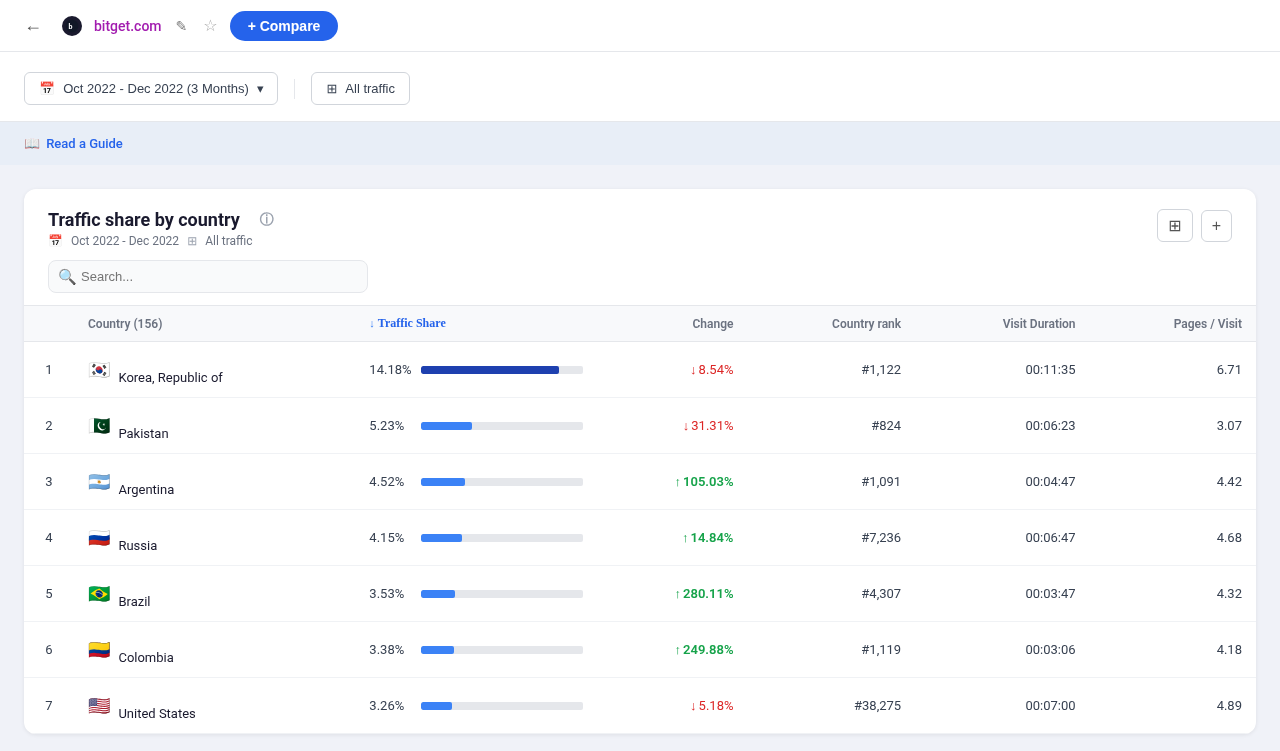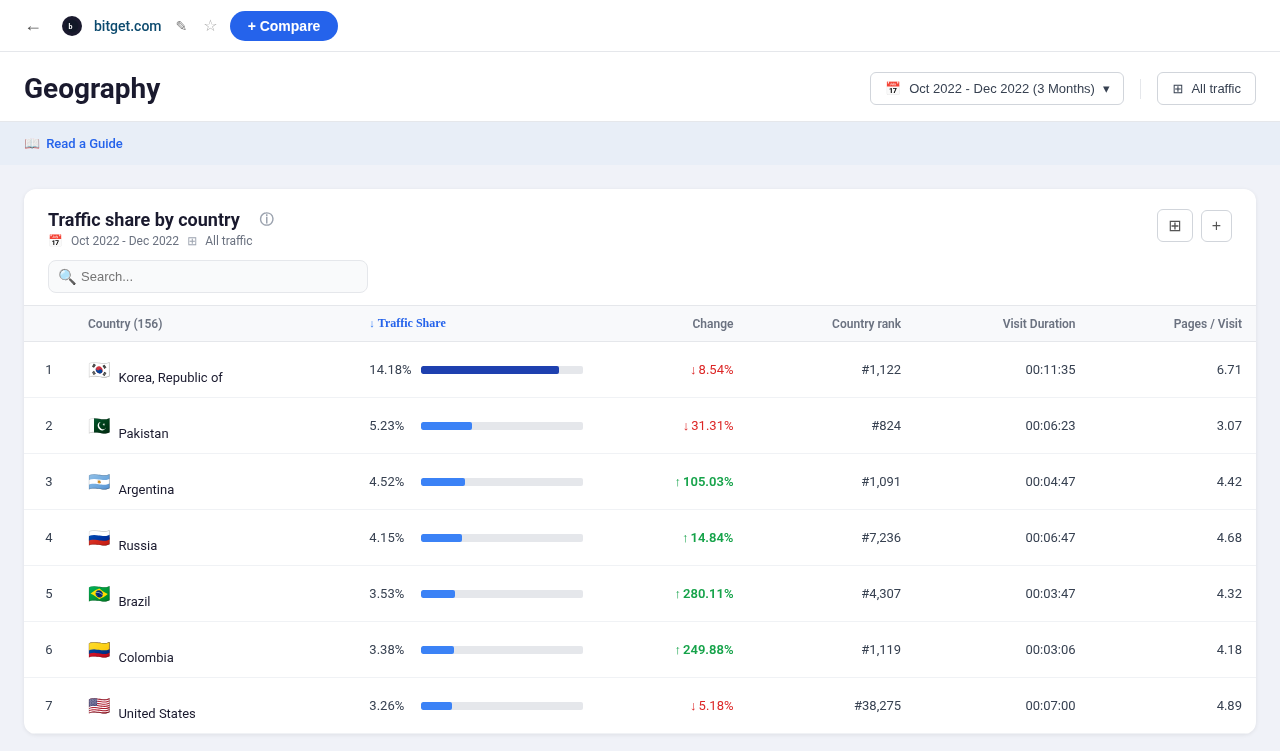--- a/index.html
+++ b/index.html
@@ -40,21 +40,21 @@
       display: flex;
       align-items: center;
       justify-content: center;
       color: #fff;
       font-size: 10px;
       font-weight: bold;
     }
     .site-name {
       font-size: 14px;
       font-weight: 500;
-      color: #0c4a6e;
+      color: #a21caf;
     }
     .edit-icon { color: #777; font-size: 14px; cursor: pointer; margin-left: 2px; }
     .star-icon { color: #aaa; font-size: 16px; cursor: pointer; margin-left: 4px; }
     .compare-btn {
       background: #2563eb;
       color: #fff;
       border: none;
       border-radius: 20px;
       padding: 7px 18px;
       font-size: 14px;
@@ -310,21 +310,20 @@
       <text x="5" y="14" fill="white" font-size="10" font-weight="bold">b</text>
     </svg>
   </div>
   <span class="site-name">bitget.com</span>
   <span class="edit-icon">✎</span>
   <span class="star-icon">☆</span>
   <button class="compare-btn">+ Compare</button>
 </div>
 
 <div class="page-header">
-  <h1 class="page-title">Geography</h1>
   <div class="header-controls">
     <button class="date-picker-btn">
       <span>📅</span>
       <span>Oct 2022 - Dec 2022 (3 Months)</span>
       <span>▾</span>
     </button>
     <div class="divider-bar"></div>
     <button class="traffic-type-btn">
       <span>⊞</span>
       <span>All traffic</span>

